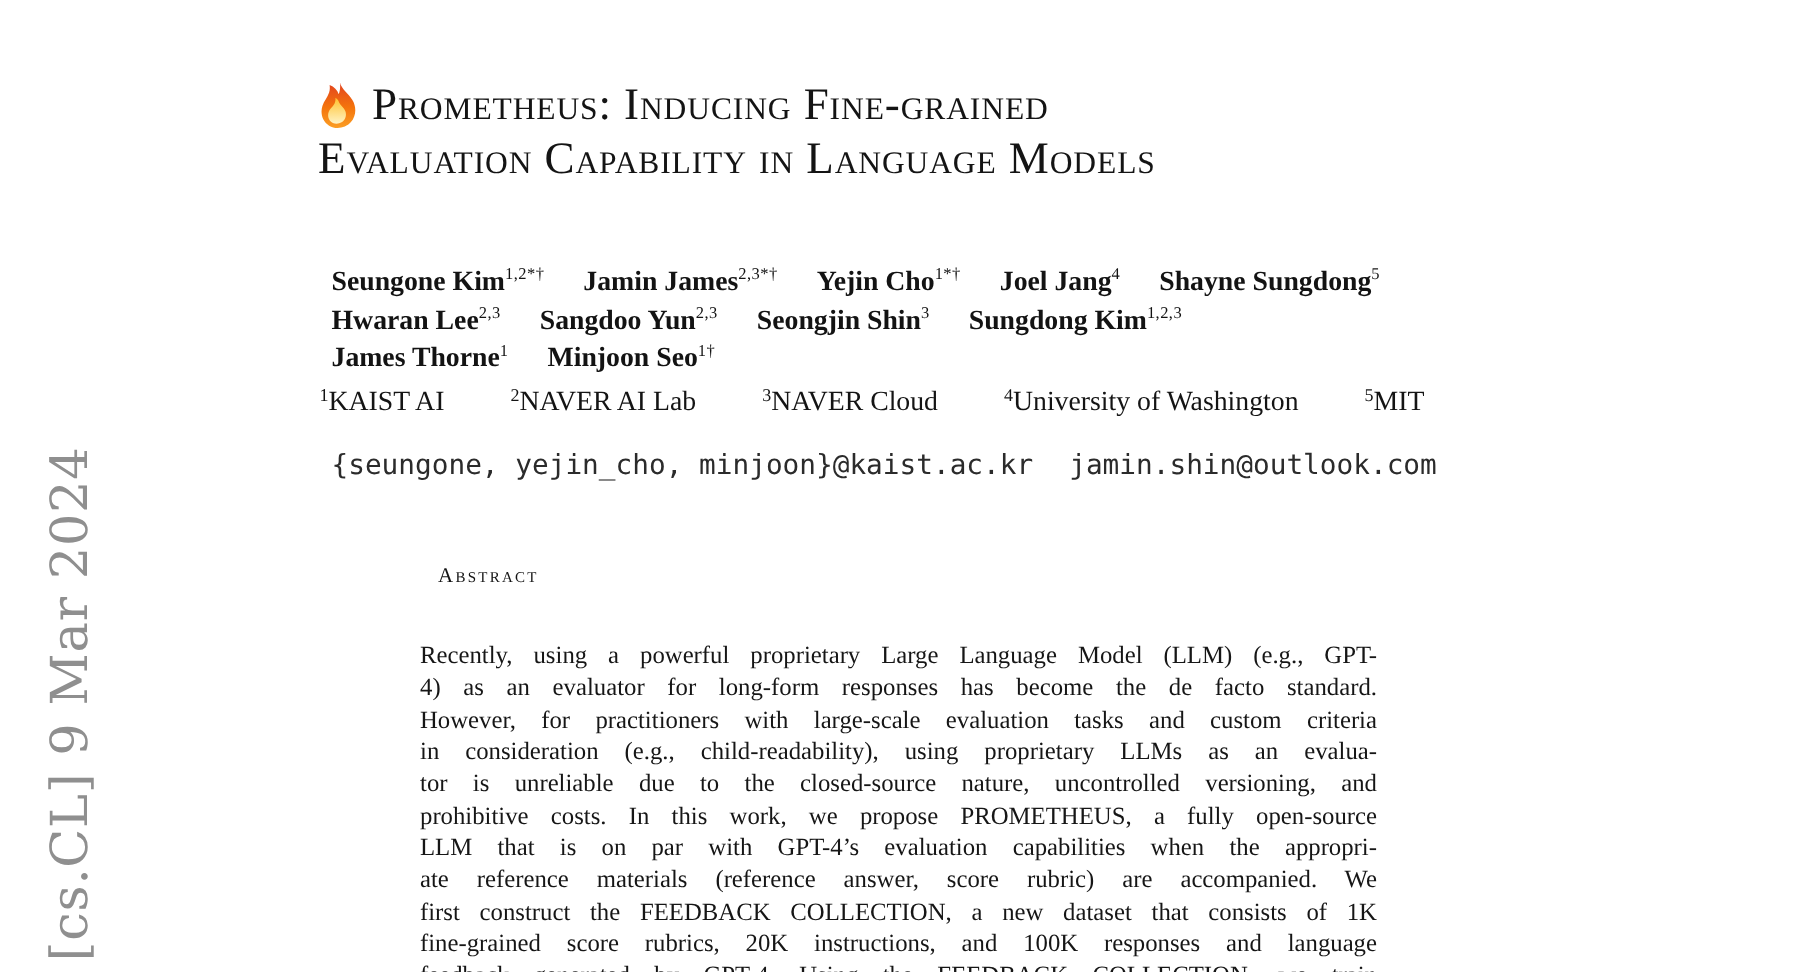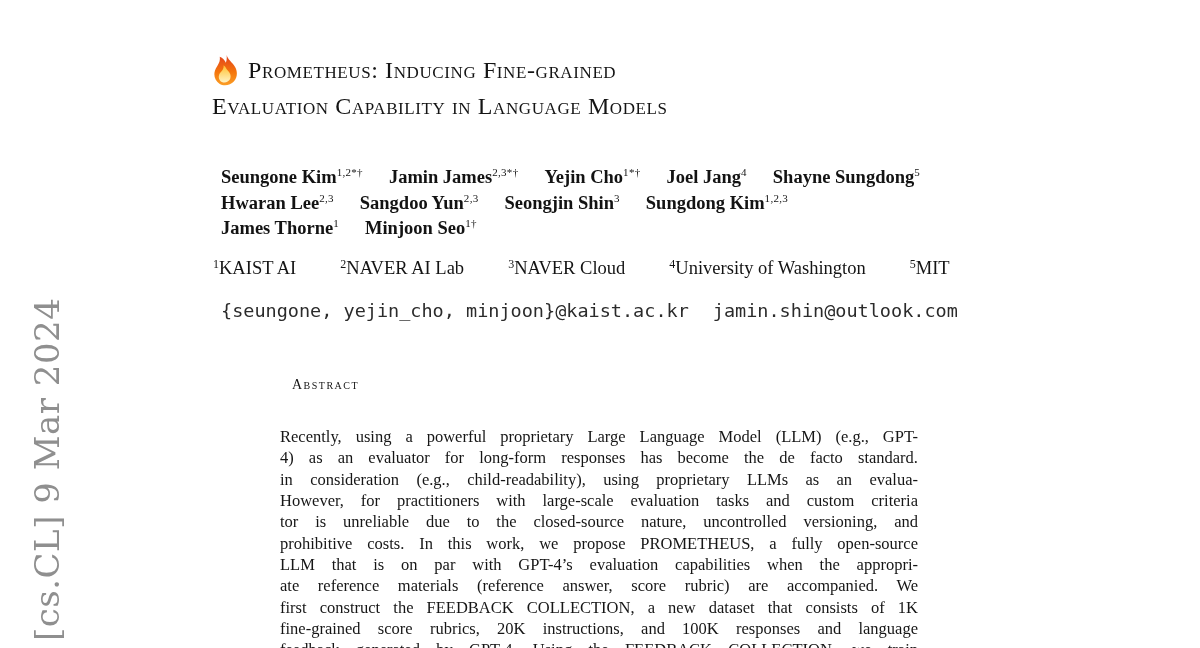--- a/index.html
+++ b/index.html
@@ -27,34 +27,34 @@
     white-space: nowrap;
     letter-spacing: 0.5px;
   }
 
   
   .title-block {
     position: absolute;
     left: 212px;
     top: 52px;
     font-variant: small-caps;
-    font-size: 24px;
+    font-size: 30px;
     line-height: 36px;
     letter-spacing: 0.6px;
     color: #141414;
     white-space: nowrap;
   }
   .title-line1 { display: flex; align-items: center; gap: 9px; height: 36px; }
   .flame { width: 27px; height: 31px; display: inline-block; flex: 0 0 auto; }
 
   
   .authors {
     position: absolute;
     left: 221px;
-    top: 166px;
+    top: 177px;
     font-weight: bold;
     font-size: 18.5px;
     line-height: 23.5px;
     color: #131313;
   }
   .author-row { display: flex; gap: 26px; white-space: nowrap; }
   .sup {
     font-size: 11px;
     font-weight: 400;
     position: relative;
@@ -183,22 +183,22 @@
   <div class="emails">
     <span>{seungone, yejin_cho, minjoon}@kaist.ac.kr</span>
     <span>jamin.shin@outlook.com</span>
   </div>
 
   <div class="abs-head">Abstract</div>
 
   <div class="abs-body">
     <div class="abs-line">Recently, using a powerful proprietary Large Language Model (LLM) (e.g., GPT-</div>
     <div class="abs-line">4) as an evaluator for long-form responses has become the de facto standard.</div>
+    <div class="abs-line">However, for practitioners with large-scale evaluation tasks and custom criteria</div>
     <div class="abs-line">in consideration (e.g., child-readability), using proprietary LLMs as an evalua-</div>
-    <div class="abs-line">However, for practitioners with large-scale evaluation tasks and custom criteria</div>
     <div class="abs-line">tor is unreliable due to the closed-source nature, uncontrolled versioning, and</div>
     <div class="abs-line">prohibitive costs. In this work, we propose PROMETHEUS, a fully open-source</div>
     <div class="abs-line">LLM that is on par with GPT-4’s evaluation capabilities when the appropri-</div>
     <div class="abs-line">ate reference materials (reference answer, score rubric) are accompanied. We</div>
     <div class="abs-line">first construct the FEEDBACK COLLECTION, a new dataset that consists of 1K</div>
     <div class="abs-line">fine-grained score rubrics, 20K instructions, and 100K responses and language</div>
     <div class="abs-line">feedback generated by GPT-4. Using the FEEDBACK COLLECTION, we train</div>
   </div>
 
 </div>

